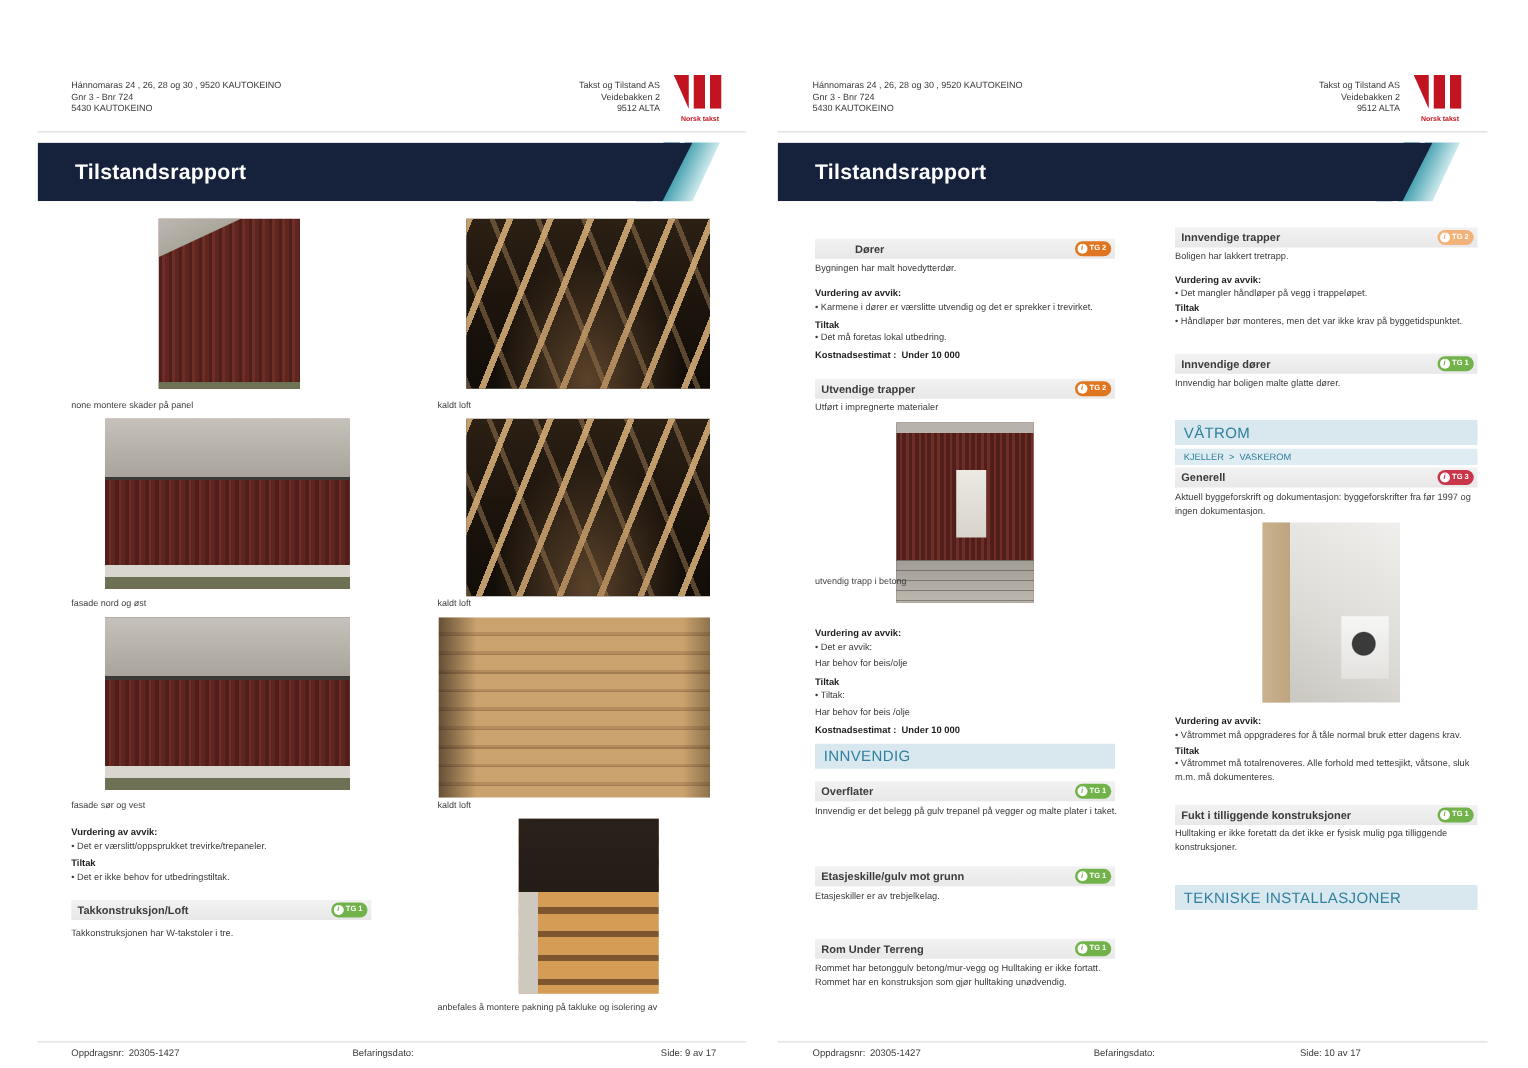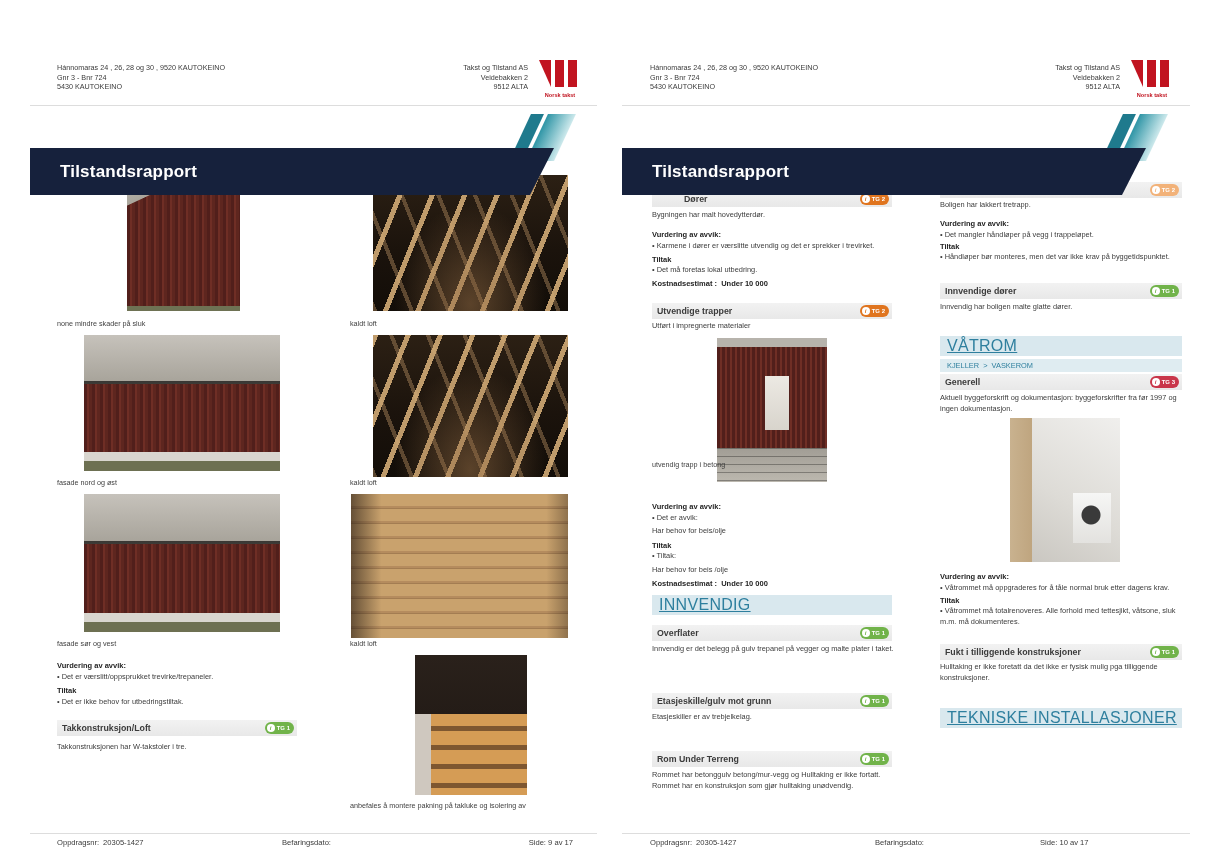--- a/index.html
+++ b/index.html
@@ -10,21 +10,21 @@
   
   .hdr{font-size:7.2px;line-height:9.6px;color:#3a3a3a;}
   .hdr-right{text-align:right;}
   .hline{height:1px;background:#ddd;}
   .logo{width:46px;text-align:center;}
   .logo-text{font-size:5.6px;font-weight:bold;color:#c11420;margin-top:1px;}
 
   
   .titlebar{height:47px;background:#16213c;z-index:2;
             clip-path:polygon(0 0,100% 0,calc(100% - 24px) 100%,0 100%);
-            display:flex;align-items:center;margin-top:34px;}
+            display:flex;align-items:center;}
   .titlebar span{color:#fff;font-size:17px;font-weight:600;letter-spacing:.2px;padding-left:30px;}
   .stripe{height:47px;z-index:1;transform:skewX(-25deg);}
   .stripe-d{width:13px;background:#1f7a8d;}
   .stripe-l{width:28px;background:linear-gradient(90deg,#2f95a6,#cde9ec);}
 
   
   .body{font-size:7.4px;line-height:10.5px;color:#3b3b3b;}
   .lbl{font-size:7.5px;font-weight:bold;color:#1e1e1e;}
   .cap{font-size:7.2px;color:#3f3f3f;}
   .pre{white-space:pre-wrap;}
@@ -35,21 +35,21 @@
   .badge{position:absolute;right:3px;top:2px;height:12px;border-radius:6px;display:flex;align-items:center;gap:2px;padding:0 4px 0 2px;}
   .badge .dot{width:8px;height:8px;border-radius:50%;background:#fff;font:bold italic 6px/8px "Liberation Sans",sans-serif;text-align:center;}
   .badge .tgtext{color:#fff;font-size:6px;font-weight:bold;}
   .tg1{background:#71b34a}.tg1 .dot{color:#71b34a}
   .tg2{background:#e0751f}.tg2 .dot{color:#e0751f}
   .tg2l{background:#f2b279}.tg2l .dot{color:#f2b279}
   .tg3{background:#c9364a}.tg3 .dot{color:#c9364a}
 
   
   .bluebar{background:#d9e8ee;color:#2e7f9e;display:flex;align-items:center;padding-left:7px;box-sizing:border-box;}
-  .bluebar.big{height:20px;font-size:16px;letter-spacing:.3px;text-decoration:underline;}
+  .bluebar.big{height:20px;font-size:12px;letter-spacing:.3px;}
   .bluebar.small{height:13px;font-size:7.4px;background:#dfecf1;}
 
   
   .foot{font-size:7.6px;color:#3a3a3a;}
 
   
   .ph{position:absolute;}
   .ph-house-corner{background:
     linear-gradient(155deg,#bdb9b1 0%,#aaa69c 16%,rgba(170,166,156,0) 16.5%),
     linear-gradient(0deg,#6e7254 0%,#6e7254 4%,rgba(0,0,0,0) 4%),
@@ -111,21 +111,21 @@
   <div class="abs hline" style="left:30px;top:105px;width:567px;"></div>
 
   <div class="abs stripe stripe-d" style="left:520px;top:114px;"></div>
   <div class="abs stripe stripe-l" style="left:537px;top:114px;"></div>
   <div class="abs titlebar" style="left:30px;top:114px;width:524px;">
     <span>Tilstandsrapport</span>
   </div>
 
   <div class="ph ph-house-corner" style="left:127px;top:175px;width:113px;height:136px;"></div>
   <div class="ph ph-attic" style="left:373px;top:175px;width:195px;height:136px;"></div>
-  <div class="abs cap" style="left:57px;top:319px;">none mindre skader på sluk</div>
+  <div class="abs cap" style="left:57px;top:319px;">none montere skader på panel</div>
   <div class="abs cap" style="left:350px;top:319px;">kaldt loft</div>
 
   <div class="ph ph-house-facade" style="left:84px;top:335px;width:196px;height:136px;"></div>
   <div class="ph ph-attic" style="left:373px;top:335px;width:195px;height:142px;"></div>
   <div class="abs cap" style="left:57px;top:478px;">fasade nord og øst</div>
   <div class="abs cap" style="left:350px;top:478px;">kaldt loft</div>
 
   <div class="ph ph-house-facade" style="left:84px;top:494px;width:196px;height:138px;"></div>
   <div class="ph ph-wood-planks" style="left:351px;top:494px;width:217px;height:144px;"></div>
   <div class="abs cap" style="left:57px;top:639px;">fasade sør og vest</div>

